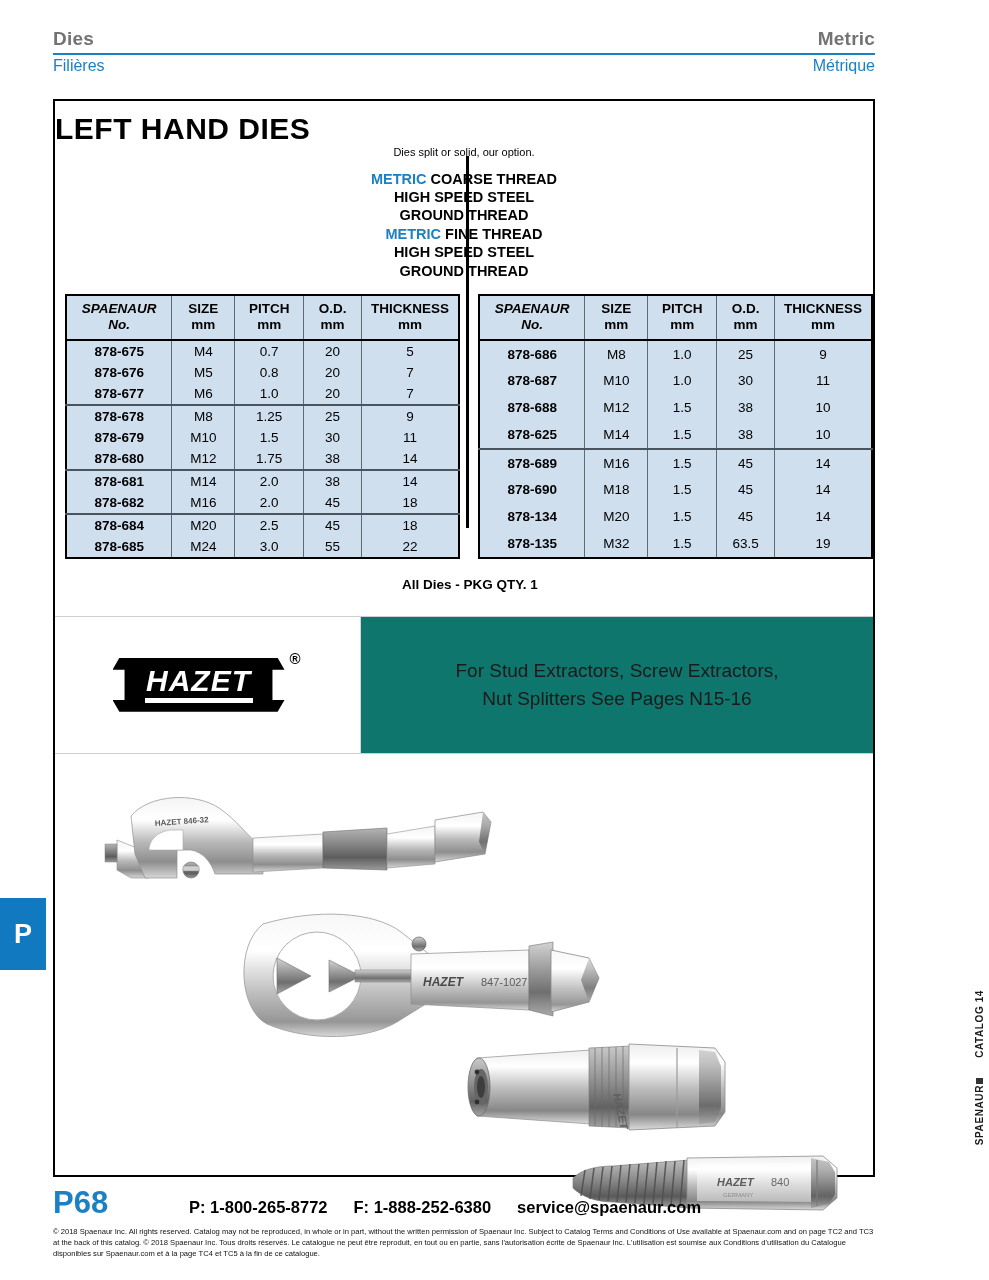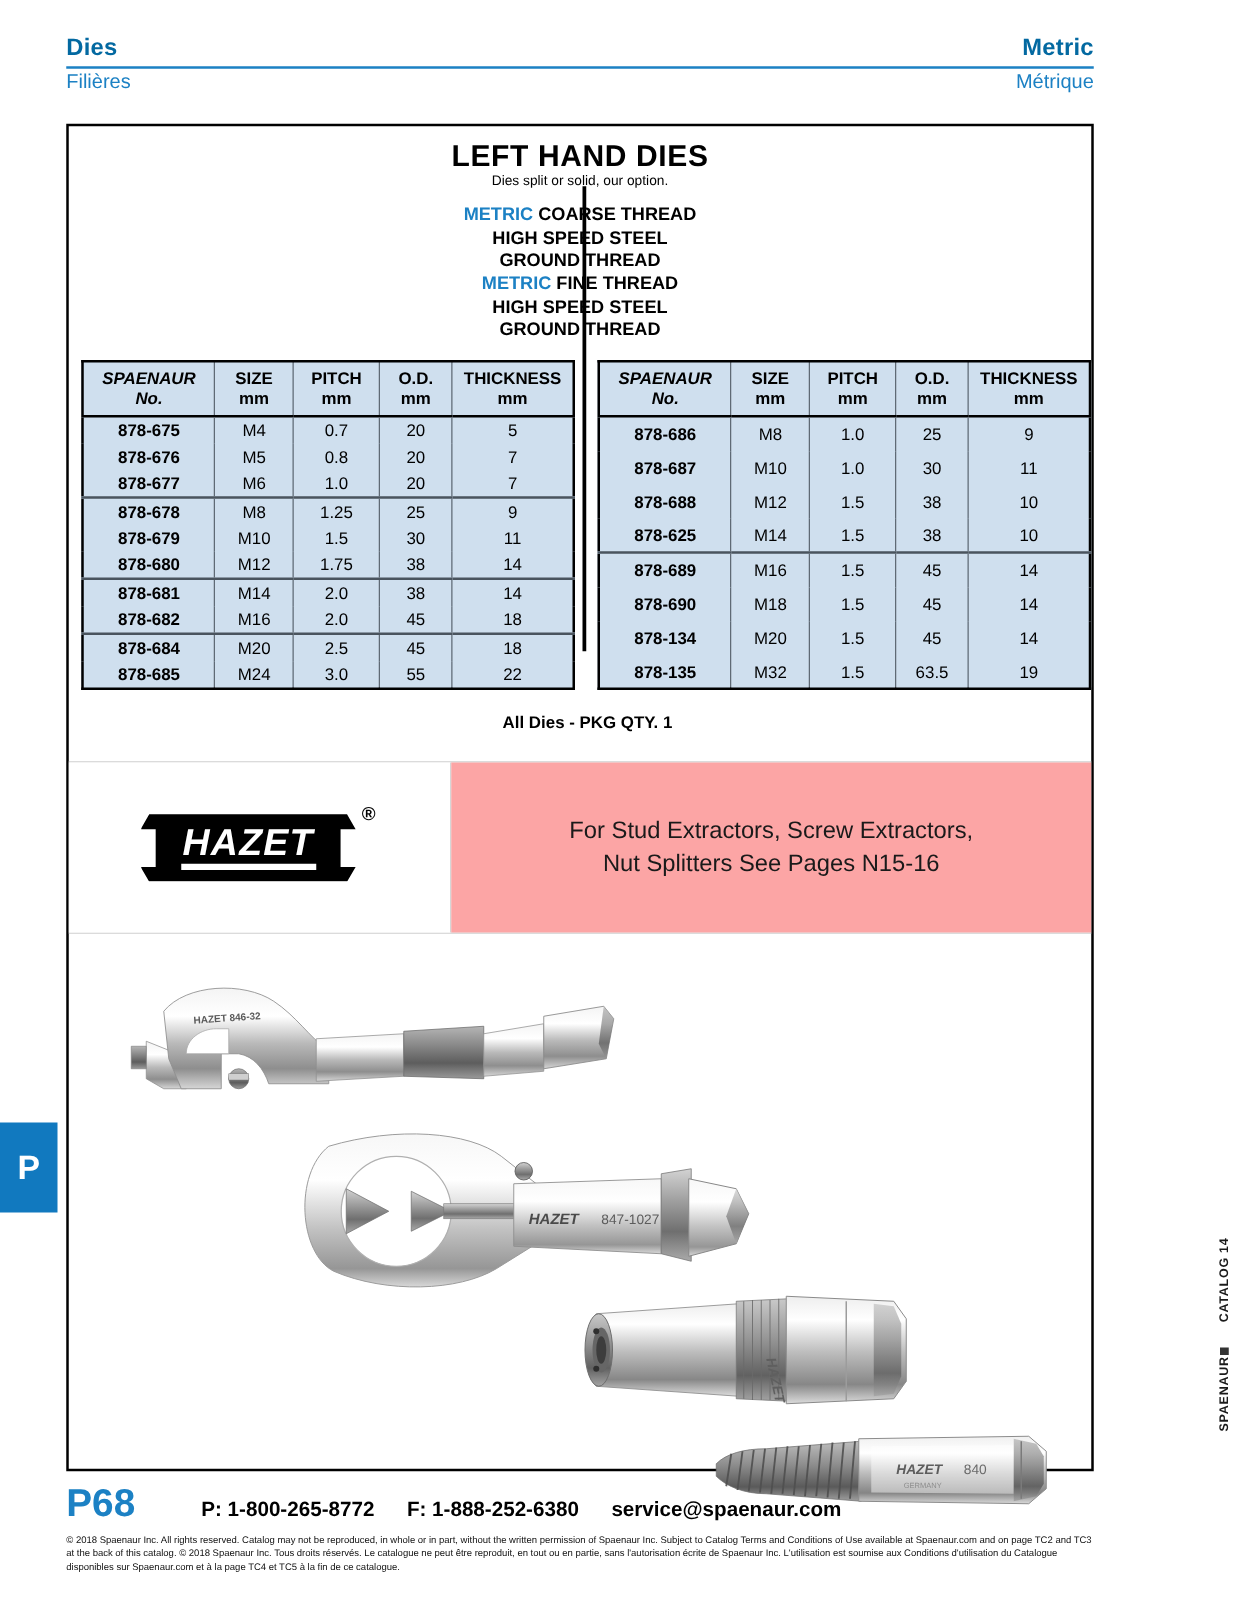--- a/index.html
+++ b/index.html
@@ -9,34 +9,34 @@
     background: #ffffff;
     font-family: "Liberation Sans", sans-serif;
     color: #000;
     position: relative;
     overflow: hidden;
   }
 
   
   .page-header { position: absolute; left: 53px; top: 28px; width: 822px; }
   .hdr-row { display: flex; justify-content: space-between; align-items: baseline; }
-  .hdr-en { font-size: 19px; font-weight: bold; color: #0369a1; letter-spacing: .2px; }
+  .hdr-en { font-size: 19px; font-weight: bold; color: #737373; letter-spacing: .2px; }
   .hdr-rule { height: 2px; background: #1c81c4; margin: 3px 0 2px; }
   .hdr-fr { font-size: 16px; font-weight: normal; color: #1c81c4; }
 
   
   .content-box {
     position: absolute; left: 53px; top: 99px;
     width: 822px; height: 1078px;
     border: 2px solid #000;
     background: #fff;
   }
 
   .title-main {
-    text-align: center; font-size: 24px; font-weight: bold;
+    font-size: 30px; font-weight: bold;
     letter-spacing: .5px; margin-top: 12px; line-height: 1.05;
   }
   .title-sub { text-align: center; font-size: 11px; margin-top: 1px; }
 
   
   .cols-head { display: flex; margin-top: 12px; position: relative; flex-direction: column; }
   .col-head { flex: 1; text-align: center; font-size: 14.5px; font-weight: bold; line-height: 1.27; }
   .col-head .metric { color: #1c81c4; }
   .divider-vert {
     position: absolute; left: 411px; top: -14px; width: 3px; height: 372px;
@@ -86,21 +86,21 @@
     display: flex; margin-top: 24px;
     border-top: 1px solid #cfcfcf; border-bottom: 1px solid #cfcfcf;
     height: 138px;
   }
   .brand-logo-cell {
     width: 306px; background: #fff; display: flex;
     align-items: center; justify-content: center;
     border-right: 1px solid #d6d6d6;
   }
   .brand-msg-cell {
-    flex: 1; background: #fca5a5; display: flex;
+    flex: 1; background: #0f766e; display: flex;
     align-items: center; justify-content: center; text-align: center;
     font-size: 19px; line-height: 1.45; color: #1a1a1a;
   }
 
   
   .hazet-logo { position: relative; width: 190px; height: 70px; }
   .hz-badge {
     position: absolute; left: 0; top: 8px; width: 172px; height: 54px;
     background: #000;
     clip-path: polygon(4% 0%, 96% 0%, 100% 22%, 93% 22%, 93% 78%, 100% 78%,
@@ -116,21 +116,21 @@
   .hz-bar { position: absolute; left: 32px; bottom: 17px; width: 108px; height: 5px; background: #fff; }
   .hz-reg { position: absolute; right: 2px; top: 0px; font-size: 15px; font-weight: bold; }
 
   
   .photos { position: relative; height: 470px; }
   .tool { position: absolute; }
   .tool svg { display: block; }
 
   
   .footer { position: absolute; left: 53px; top: 1185px; width: 880px; }
-  .footer-line { display: flex; align-items: baseline; }
+  .footer-line { display: flex; align-items: baseline; gap: 28px; }
   .pg-num { font-size: 31px; font-weight: bold; color: #1c81c4; width: 108px; }
   .contact { font-size: 16.5px; font-weight: bold; display: flex; gap: 26px; }
   .legal { margin-top: 6px; font-size: 7.6px; line-height: 1.42; color: #111; width: 828px; }
 
   
   .side-tab {
     position: absolute; left: 0; top: 898px; width: 46px; height: 72px;
     background: #1179bf; color: #fff; font-size: 27px; font-weight: bold;
     display: flex; align-items: center; justify-content: center;
   }

